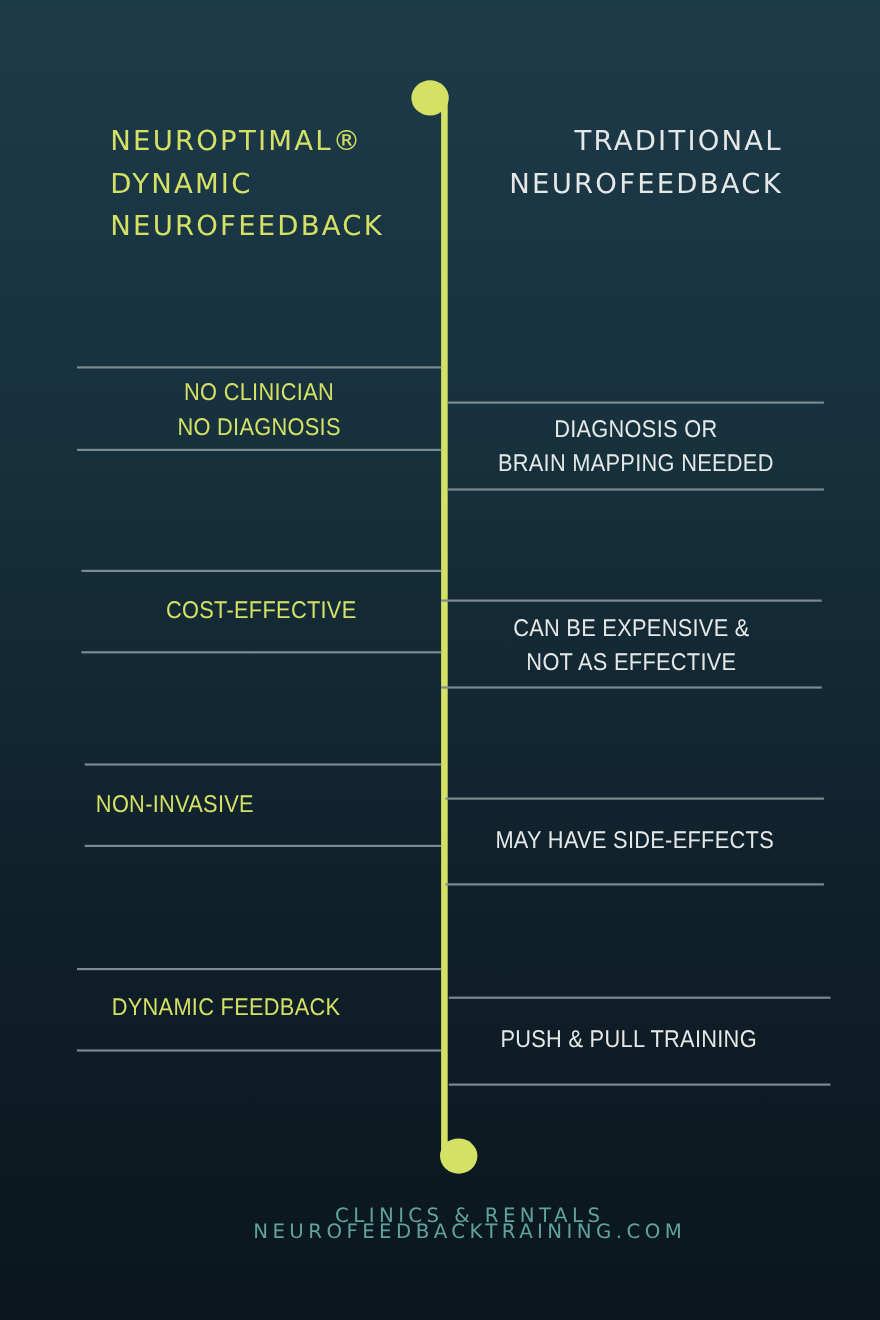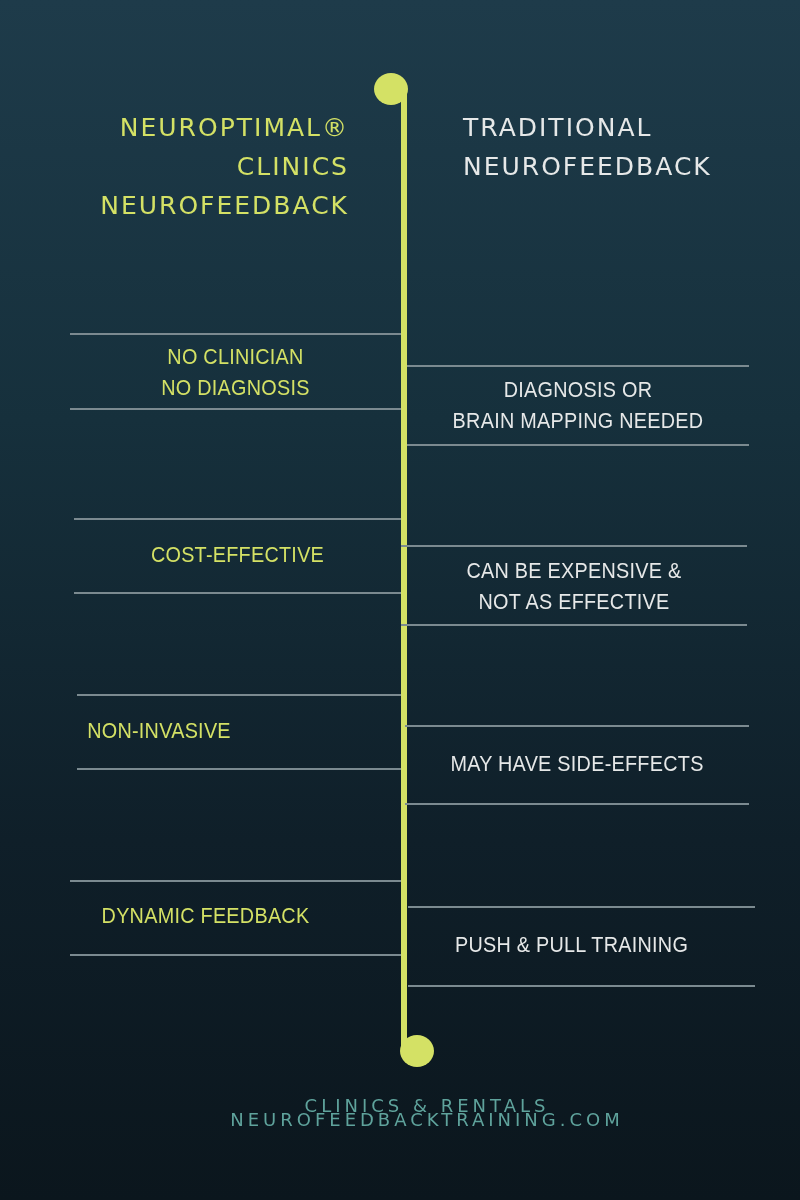--- a/index.html
+++ b/index.html
@@ -3,21 +3,21 @@
 <meta charset="utf-8">
 <style>
   html, body { margin: 0; padding: 0; }
   body {
     width: 800px; height: 1200px; overflow: hidden; position: relative;
     background: linear-gradient(to bottom, #1e3b4a 0%, #16303c 35%, #0f1f29 70%, #0b161d 100%);
     font-family: "DejaVu Sans", sans-serif;
   }
   .abs { position: absolute; }
   .title { font-size: 25px; letter-spacing: 2px; line-height: 39px; font-weight: 400; }
-  .title-left { right: 451px; top: 108px; text-align: right; }
+  .title-left { right: 451px; top: 108px; text-align: left; }
   .title-right { left: 463px; top: 108px; text-align: left; }
   .title div { white-space: nowrap; }
 
   .spine {
     position: absolute; left: 401px; top: 92px; width: 6px; height: 960px;
   }
   .cap-top { left: 374px; top: 73px; width: 34px; height: 32px; border-radius: 50%; }
   .cap-bot { left: 400px; top: 1035px; width: 34px; height: 32px; border-radius: 50%; }
 
   .rule { position: absolute; height: 2px; background: #7b8a90; }
@@ -31,24 +31,24 @@
   .footer {
     position: absolute; left: 0; width: 800px; text-align: center;
     font-size: 18px; letter-spacing: 4px; line-height: 29px; padding-left: 27px;
   }
 </style>
 </head>
 <body>
 
 <div class="abs title title-left" style="color:#d4e165;">
   <div>NEUROPTIMAL®</div>
-  <div>CLINICS</div>
+  <div>DYNAMIC</div>
   <div>NEUROFEEDBACK</div>
 </div>
-<div class="abs title title-right" style="color:#e6e8e8;">
+<div class="abs title title-right" style="color:#e6e8e8;text-align:right;">
   <div>TRADITIONAL</div>
   <div>NEUROFEEDBACK</div>
 </div>
 
 <div class="abs cap-top" style="background:#d4e165;"></div>
 <div class="spine" style="background:#d4e165;"></div>
 <div class="abs cap-bot" style="background:#d4e165;"></div>
 
 <div class="rule" style="left:70px; width:331px; top:333px;"></div>
 <div class="rule" style="left:70px; width:331px; top:408px;"></div>

